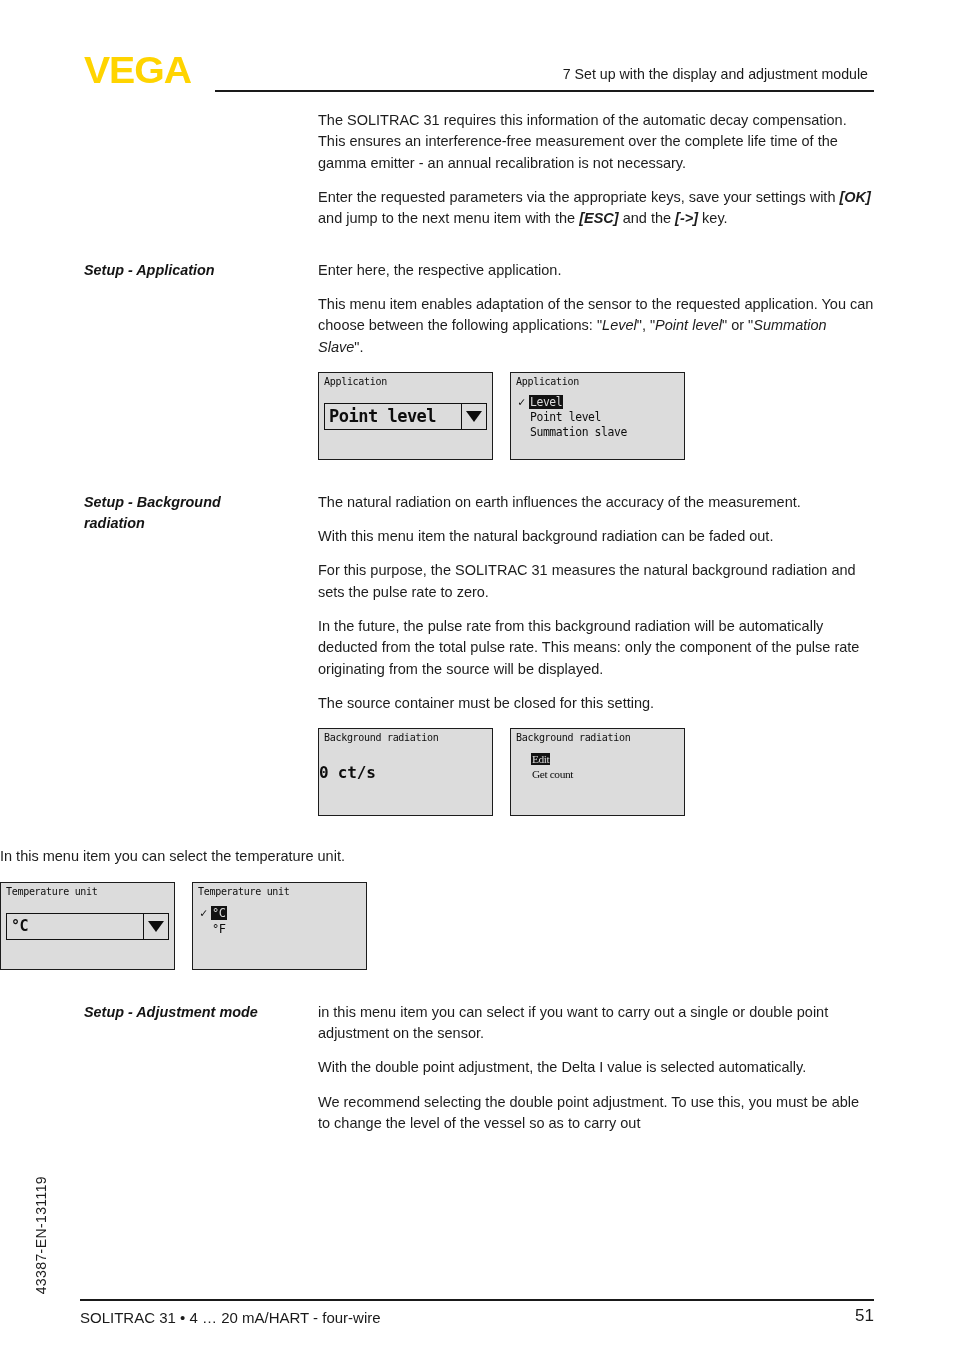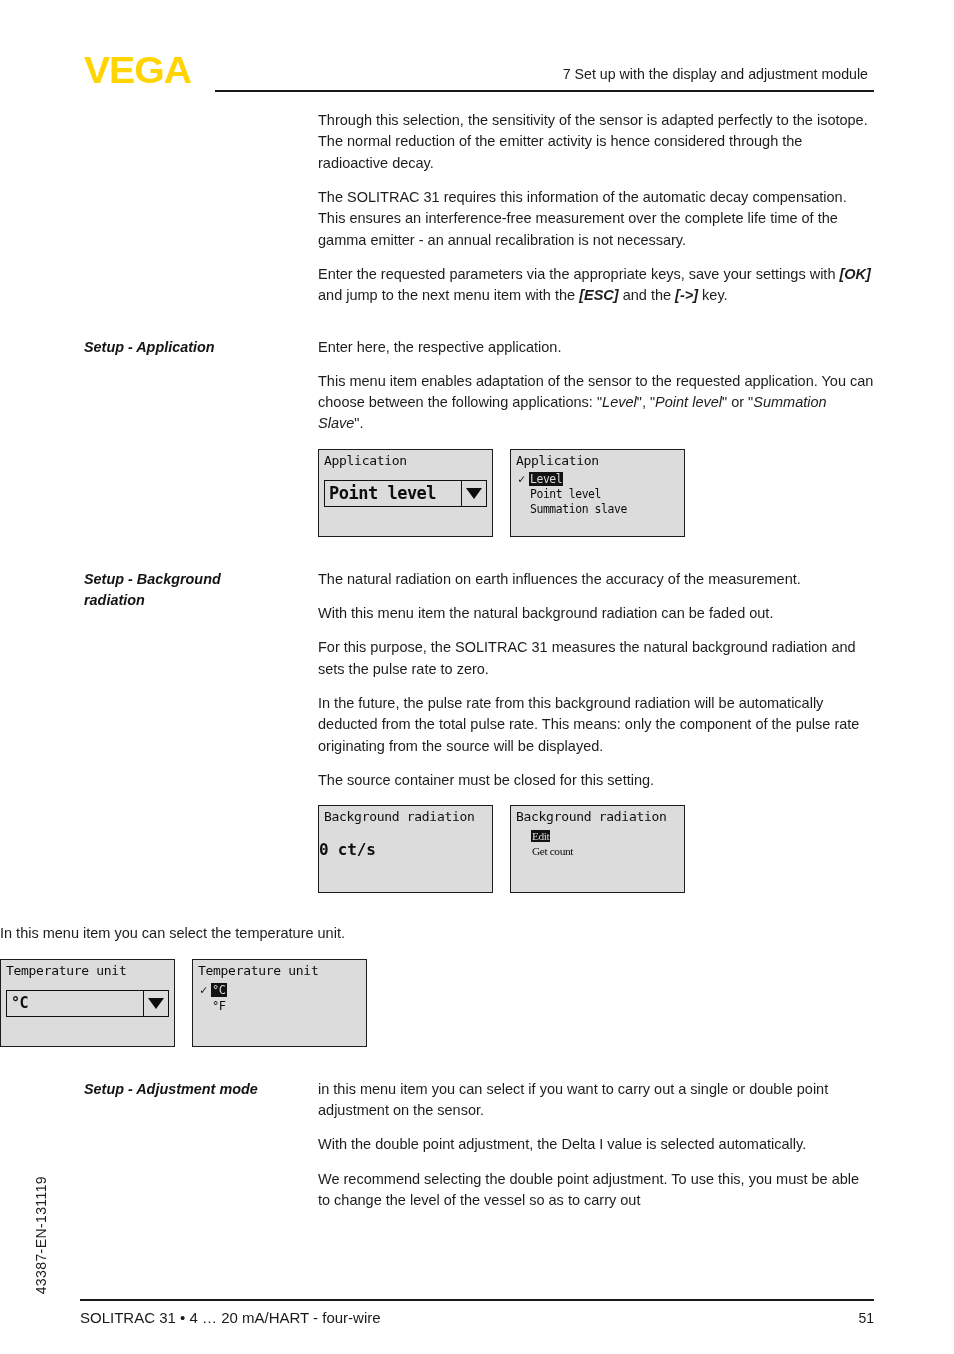--- a/index.html
+++ b/index.html
@@ -104,21 +104,21 @@
     background: #dcdcdc;
     border: 1.6px solid #1c1c1c;
     position: relative;
     font-family: "DejaVu Sans Mono", monospace;
     overflow: hidden;
   }
   .lcd-title {
     position: absolute;
     top: 3px;
     left: 5px;
-    font-size: 13px;
+    font-size: 10px;
     letter-spacing: -0.3px;
     color: #0d0d0d;
     white-space: nowrap;
   }
   
   .lcd-field {
     position: absolute;
     left: 5px;
     right: 5px;
     top: 30px;
@@ -222,39 +222,38 @@
     left: 80px;
     bottom: 28px;
     font-size: 15px;
     color: #1a1a1a;
     white-space: nowrap;
   }
   .footer-right {
     position: absolute;
     right: 80px;
     bottom: 28px;
-    font-size: 14px;
+    font-size: 17px;
     color: #1a1a1a;
   }
 </style>
 </head>
 <body>
 
 <div class="page-header">
   <div class="logo">VEGA</div>
   <div class="header-title">7 Set up with the display and adjustment module</div>
   <div class="header-rule"></div>
 </div>
 
 <div class="content">
 
   <div class="row">
     <div class="col-label"></div>
     <div class="col-body">
-      <p class="para">Through this selection, the sensitivity of the sensor is adapted perfectly to the isotope. The normal reduction of the emitter activity is hence considered through the radioactive decay.</p>
       <p class="para">The SOLITRAC 31 requires this information of the automatic decay compensation. This ensures an interference-free measurement over the complete life time of the gamma emitter - an annual recalibration is not necessary.</p>
       <p class="para"><span>Enter the requested parameters via the appropriate keys, save your settings with </span><span class="bi">[OK]</span><span> and jump to the next menu item with the </span><span class="bi">[ESC]</span><span> and the </span><span class="bi">[-&gt;]</span><span> key.</span></p>
     </div>
   </div>
 
   <div class="row" style="margin-top:30px;">
     <div class="col-label">
       <div class="label">Setup - Application</div>
     </div>
     <div class="col-body">

